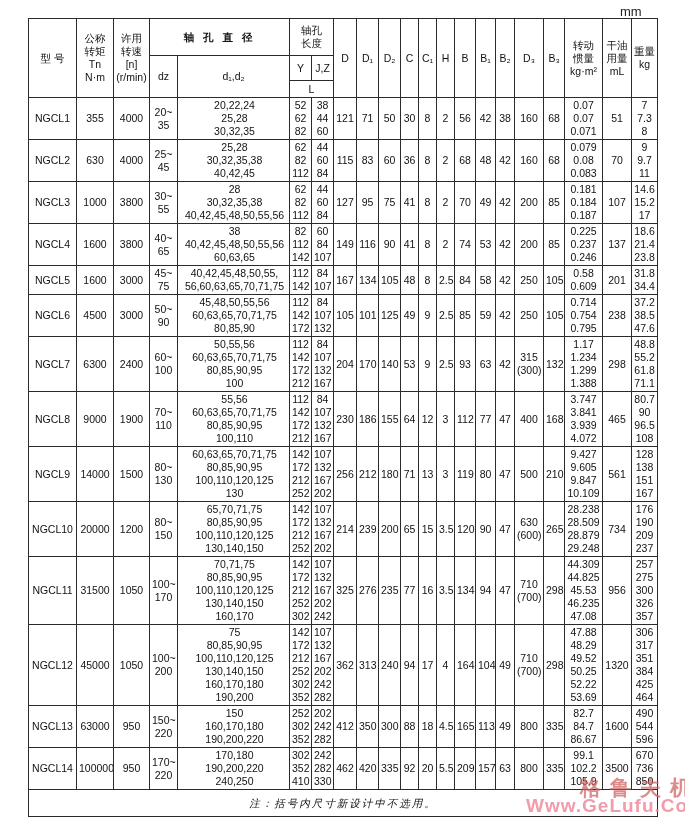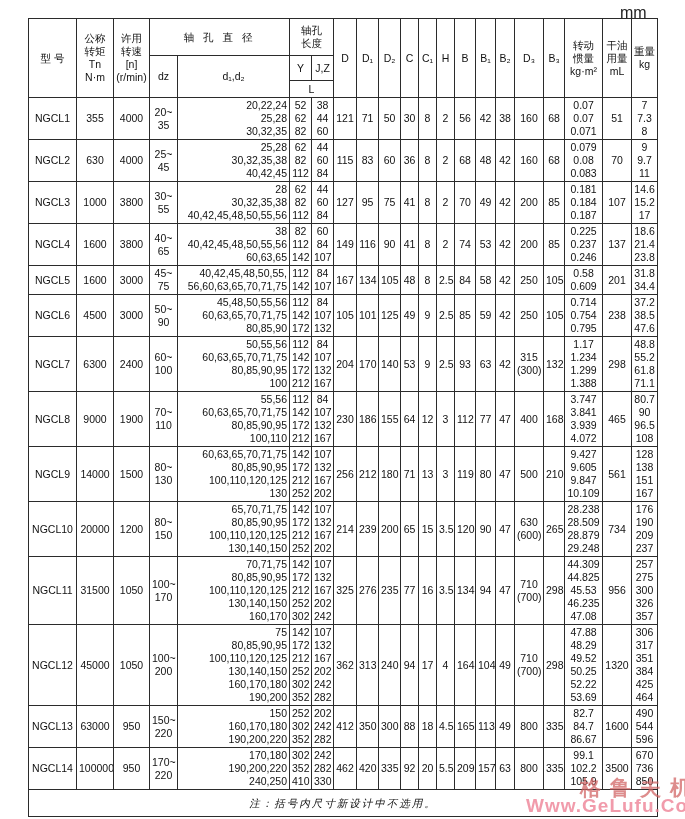--- a/index.html
+++ b/index.html
@@ -1,23 +1,23 @@
 <!DOCTYPE html>
 <html><head>
 <meta charset="utf-8">
 <style>
   html,body{margin:0;padding:0;background:#fff;}
   #page{position:relative;width:685px;height:819px;background:#fff;overflow:hidden;
         font-family:"Liberation Sans","DejaVu Sans",sans-serif;color:#111;}
-  #unit{position:absolute;top:4px;left:620px;font-size:16px;color:#222;}
+  #unit{position:absolute;top:4px;left:620px;font-size:13px;color:#222;}
   #spec-table{position:absolute;top:18px;left:28px;width:630px;border-collapse:collapse;table-layout:fixed;}
   #spec-table th,#spec-table td{border:1px solid #2b2b2b;padding:1px 2px;text-align:center;
         vertical-align:middle;font-size:10.5px;line-height:13px;white-space:pre-line;
         font-weight:normal;color:#111;overflow:hidden;}
-  #spec-table td.left{text-align:right;padding-left:4px;}
+  #spec-table td.left{text-align:center;padding-left:4px;}
   #spec-table th{font-size:10.5px;}
   tr.hrow1 th{height:34px;}
   tr.hrow2 th{height:22px;}
   tr.hrow3 th{height:14px;}
   td.notecell{text-align:left;padding:6px 4px 6px 64px;font-size:12px;letter-spacing:2px;height:24px;font-style:italic;}
   .wm{position:absolute;pointer-events:none;font-weight:bold;}
   #wm-line1{left:536px;top:774px;font-size:21px;letter-spacing:9px;color:rgba(208,96,96,0.72);white-space:nowrap;margin-left:44px;}
   #wm-line2{left:526px;top:795px;font-size:19px;letter-spacing:1px;color:rgba(238,130,150,0.8);white-space:nowrap;}
 </style>
 </head>
@@ -54,21 +54,21 @@
       <tr class="hrow1">
         <th rowspan="3">型 号</th>
         <th rowspan="3">公称
 转矩
 Tn
 N·m</th>
         <th rowspan="3">许用
 转速
 [n]
 (r/min)</th>
-        <th colspan="2" style="letter-spacing:3px;">轴 孔 直 径</th>
+        <th colspan="2" style="letter-spacing:3px;font-weight:bold;">轴 孔 直 径</th>
         <th colspan="2">轴孔
 长度</th>
         <th rowspan="3">D</th>
         <th rowspan="3">D₁</th>
         <th rowspan="3">D₂</th>
         <th rowspan="3">C</th>
         <th rowspan="3">C₁</th>
         <th rowspan="3">H</th>
         <th rowspan="3">B</th>
         <th rowspan="3">B₁</th>

